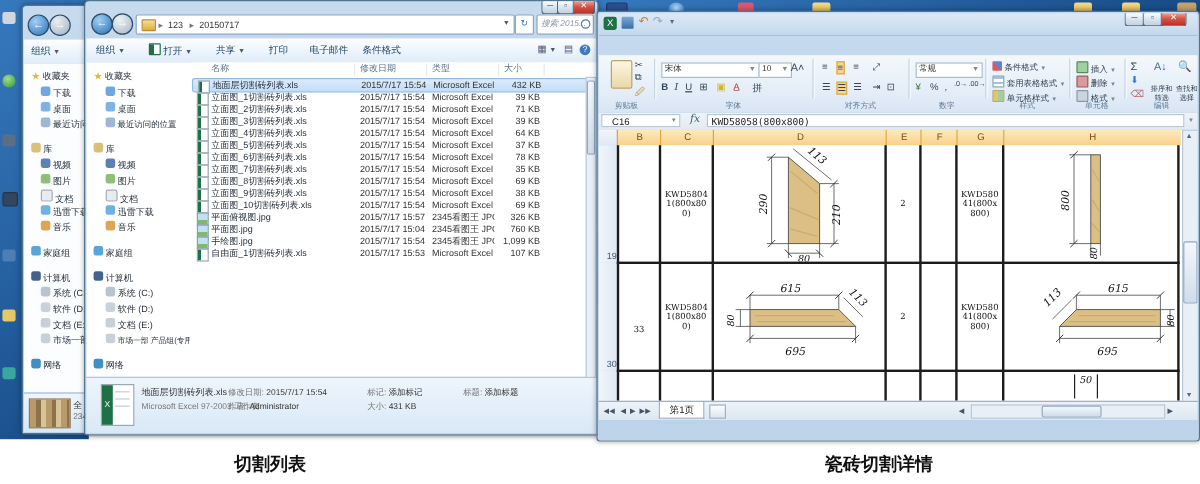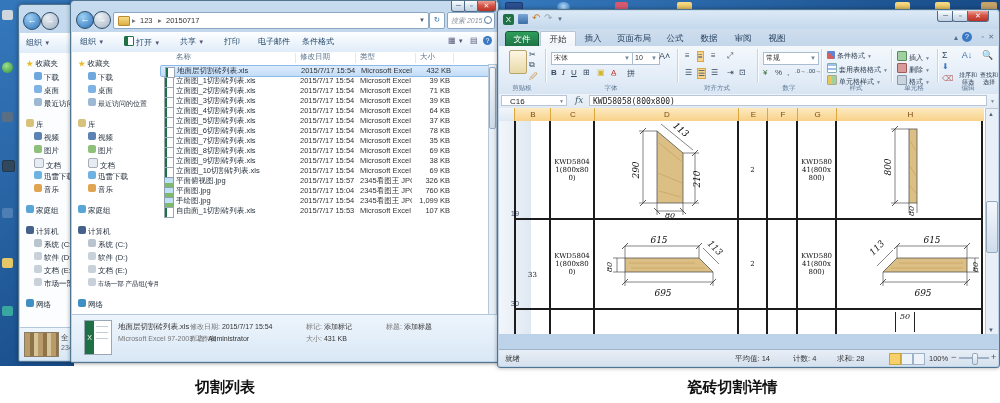--- a/index.html
+++ b/index.html
@@ -50,22 +50,22 @@
   .ribbon{background:linear-gradient(#f4f8fc,#e2ecf7 70%,#d8e5f3);border-bottom:1px solid #aebfd2;}
   .rgsep{position:absolute;top:3px;bottom:12px;width:1px;background:#c5d4e4;box-shadow:1px 0 0 #fbfdff;}
   .rlabel{position:absolute;bottom:1px;font-size:6.5px;color:#5f7a95;text-align:center;}
   .rbtn{position:absolute;font-size:7px;color:#2b3c4e;white-space:nowrap;}
   .rbox{position:absolute;background:#fff;border:1px solid #aabccf;font-size:7px;color:#333;line-height:10px;padding-left:2px;}
   .glyph{position:absolute;font-size:8px;color:#33485e;}
   .miniic{display:inline-block;width:8px;height:8px;vertical-align:-1px;margin-right:2px;border-radius:1px;}
   .fmbar{background:linear-gradient(#eef3f9,#e2eaf3);border-bottom:1px solid #aebfd2;}
   .xl-colhead{position:absolute;top:0;height:13px;background:linear-gradient(#fdeac0,#f8d189);border-left:1px solid #dca73f;
               font-size:8px;line-height:13px;text-align:center;color:#7a4c10;}
-  .rowhead{position:absolute;left:0;width:32px;background:linear-gradient(90deg,#f2f6fb,#dfe8f2);
-           border-bottom:1px solid #b7c6d6;font-size:7.5px;color:#44556b;text-align:center;}
+  .rowhead{position:absolute;left:0;width:15px;background:linear-gradient(90deg,#f2f6fb,#dfe8f2);
+           border-bottom:1px solid #b7c6d6;font-size:7.5px;color:#44556b;text-align:right;}
   .gline{position:absolute;background:#1c1c1c;}
   .xcell{position:absolute;display:flex;align-items:center;justify-content:center;text-align:center;
          font-size:7px;line-height:8px;color:#111;word-break:break-all;padding:0 2px;box-sizing:border-box;
          font-family:"DejaVu Serif",serif;}
   .dimsvg{position:absolute;}
   .dimsvg text{font-style:italic;font-family:"DejaVu Serif",serif;font-size:9px;fill:#111;}
   .dimsvg text.sm{font-size:8px;}
   .sheettabs{background:linear-gradient(#eef3f9,#dde7f1);border-top:1px solid #9fb3c8;font-size:8px;}
   .statusbar{background:linear-gradient(#e8eef6,#d5e1ee);border-top:1px solid #9fb3c8;font-size:7.5px;color:#333;}
   .scroll{background:#e9eff6;border:1px solid #b9c8d8;}
@@ -330,34 +330,20 @@
       <span class="abs" style="left:4px;top:3px;width:11px;height:11px;background:#1e7145;border-radius:2px;color:#fff;font-size:8px;line-height:11px;text-align:center;">X</span>
       <span class="abs" style="left:19px;top:3px;width:10px;height:10px;background:linear-gradient(#7da7d9,#3a6ea5);border-radius:1px;"></span>
       <span class="abs" style="left:33px;top:1px;color:#c77f2a;font-size:10px;">↶</span>
       <span class="abs" style="left:45px;top:1px;color:#9aa7b5;font-size:10px;">↷</span>
       <span class="abs" style="left:58px;top:5px;color:#55708c;font-size:6px;">▼</span>
       <div class="cbtn" style="left:438px;top:0;width:15px;">─</div>
       <div class="cbtn" style="left:453px;top:0;width:15px;">▫</div>
       <div class="cbtn close" style="left:468px;top:0;width:20px;">✕</div>
     </div>
 
-    <div class="abs xl-tabs" style="left:1px;top:19px;width:499px;height:17px;">
-      <span class="xtab file" style="left:6px;width:32px;">文件</span>
-      <span class="xtab active" style="left:41px;width:34px;">开始</span>
-      <span class="xtab" style="left:78px;width:32px;">插入</span>
-      <span class="xtab" style="left:112px;width:46px;">页面布局</span>
-      <span class="xtab" style="left:160px;width:32px;">公式</span>
-      <span class="xtab" style="left:194px;width:32px;">数据</span>
-      <span class="xtab" style="left:228px;width:32px;">审阅</span>
-      <span class="xtab" style="left:262px;width:32px;">视图</span>
-      <span class="abs" style="right:40px;top:4px;font-size:8px;color:#55708c;">▴</span>
-      <span class="abs" style="right:26px;top:3px;width:10px;height:10px;border-radius:50%;background:#3b79c2;color:#fff;font-size:7px;line-height:10px;text-align:center;">?</span>
-      <span class="abs" style="right:14px;top:4px;font-size:7px;color:#55708c;">▫</span>
-      <span class="abs" style="right:4px;top:4px;font-size:7px;color:#55708c;">✕</span>
-    </div>
 
     <div class="abs ribbon" style="left:1px;top:36px;width:499px;height:48px;">
 
       <div class="abs" style="left:10px;top:4px;width:16px;height:22px;background:linear-gradient(#fdf6e3,#e8d9a8);border:1px solid #b8a36a;border-radius:2px;"></div>
       <span class="glyph" style="left:30px;top:4px;">✂</span>
       <span class="glyph" style="left:30px;top:14px;">⧉</span>
       <span class="glyph" style="left:30px;top:24px;color:#c7923e;">🖉</span>
       <span class="rlabel" style="left:0;width:46px;">剪贴板</span>
       <div class="rgsep" style="left:46px;"></div>
 
@@ -504,34 +490,32 @@
 
       <div class="abs" style="left:396px;top:204px;width:18px;height:20px;border-left:1px solid #222;border-right:1px solid #222;text-align:center;font-size:8px;font-style:italic;font-family:'DejaVu Serif',serif;color:#111;">50</div>
 
       <div class="abs scroll" style="left:486px;top:0;width:12px;height:226px;">
         <div style="position:absolute;left:0;top:0;width:10px;height:10px;text-align:center;font-size:6px;color:#567;line-height:10px;">▲</div>
         <div class="thumb" style="position:absolute;left:0;top:92px;width:10px;height:50px;"></div>
         <div style="position:absolute;left:0;bottom:0;width:10px;height:10px;text-align:center;font-size:6px;color:#567;line-height:10px;">▼</div>
       </div>
     </div>
 
-
-    <div class="abs statusbar" style="left:1px;top:339px;width:499px;height:16px;border-radius:0 0 2px 2px;">
-      <span class="abs" style="left:6px;top:4px;">就绪</span>
-      <span class="abs" style="left:236px;top:4px;">平均值: 14</span>
-      <span class="abs" style="left:294px;top:4px;">计数: 4</span>
-      <span class="abs" style="left:338px;top:4px;">求和: 28</span>
-      <div class="vieww" style="left:390px;background:#f7d06c;border-color:#caa53e;"></div>
-      <div class="vieww" style="left:402px;"></div>
-      <div class="vieww" style="left:414px;"></div>
-      <span class="abs" style="left:430px;top:4px;">100%</span>
-      <span class="abs" style="left:452px;top:2px;font-size:9px;color:#456;">−</span>
-      <div class="abs" style="left:460px;top:7px;width:30px;height:2px;background:#9fb3c8;">
-        <div class="thumb" style="position:absolute;left:13px;top:-4px;width:4px;height:10px;"></div>
+    <div class="abs sheettabs" style="left:1px;top:324px;width:499px;height:15px;">
+      <span class="abs" style="left:4px;top:3px;font-size:6px;color:#456;">◀◀</span>
+      <span class="abs" style="left:18px;top:3px;font-size:6px;color:#456;">◀</span>
+      <span class="abs" style="left:26px;top:3px;font-size:6px;color:#456;">▶</span>
+      <span class="abs" style="left:34px;top:3px;font-size:6px;color:#456;">▶▶</span>
+      <span class="abs" style="left:50px;top:0;height:13px;padding:0 8px;background:#fff;border:1px solid #9fb3c8;border-top:none;font-size:8px;line-height:13px;">第1页</span>
+      <span class="abs" style="left:92px;top:2px;width:12px;height:10px;background:linear-gradient(#fdfeff,#dce6f0);border:1px solid #9fb3c8;"></span>
+      <span class="abs" style="left:300px;top:3px;font-size:6px;color:#456;">◀</span>
+      <div class="abs scroll" style="left:310px;top:2px;width:160px;height:10px;">
+        <div class="thumb" style="position:absolute;left:58px;top:0;width:48px;height:8px;"></div>
       </div>
-      <span class="abs" style="left:492px;top:2px;font-size:9px;color:#456;">+</span>
-    </div>
+      <span class="abs" style="left:474px;top:3px;font-size:6px;color:#456;">▶</span>
+    </div>
+
   </div>
 
   <div class="caption" style="left:140px;top:378px;width:170px;">切割列表</div>
   <div class="caption" style="left:645px;top:378px;width:175px;">瓷砖切割详情</div>
 
 </div>
 
 </body></html>

